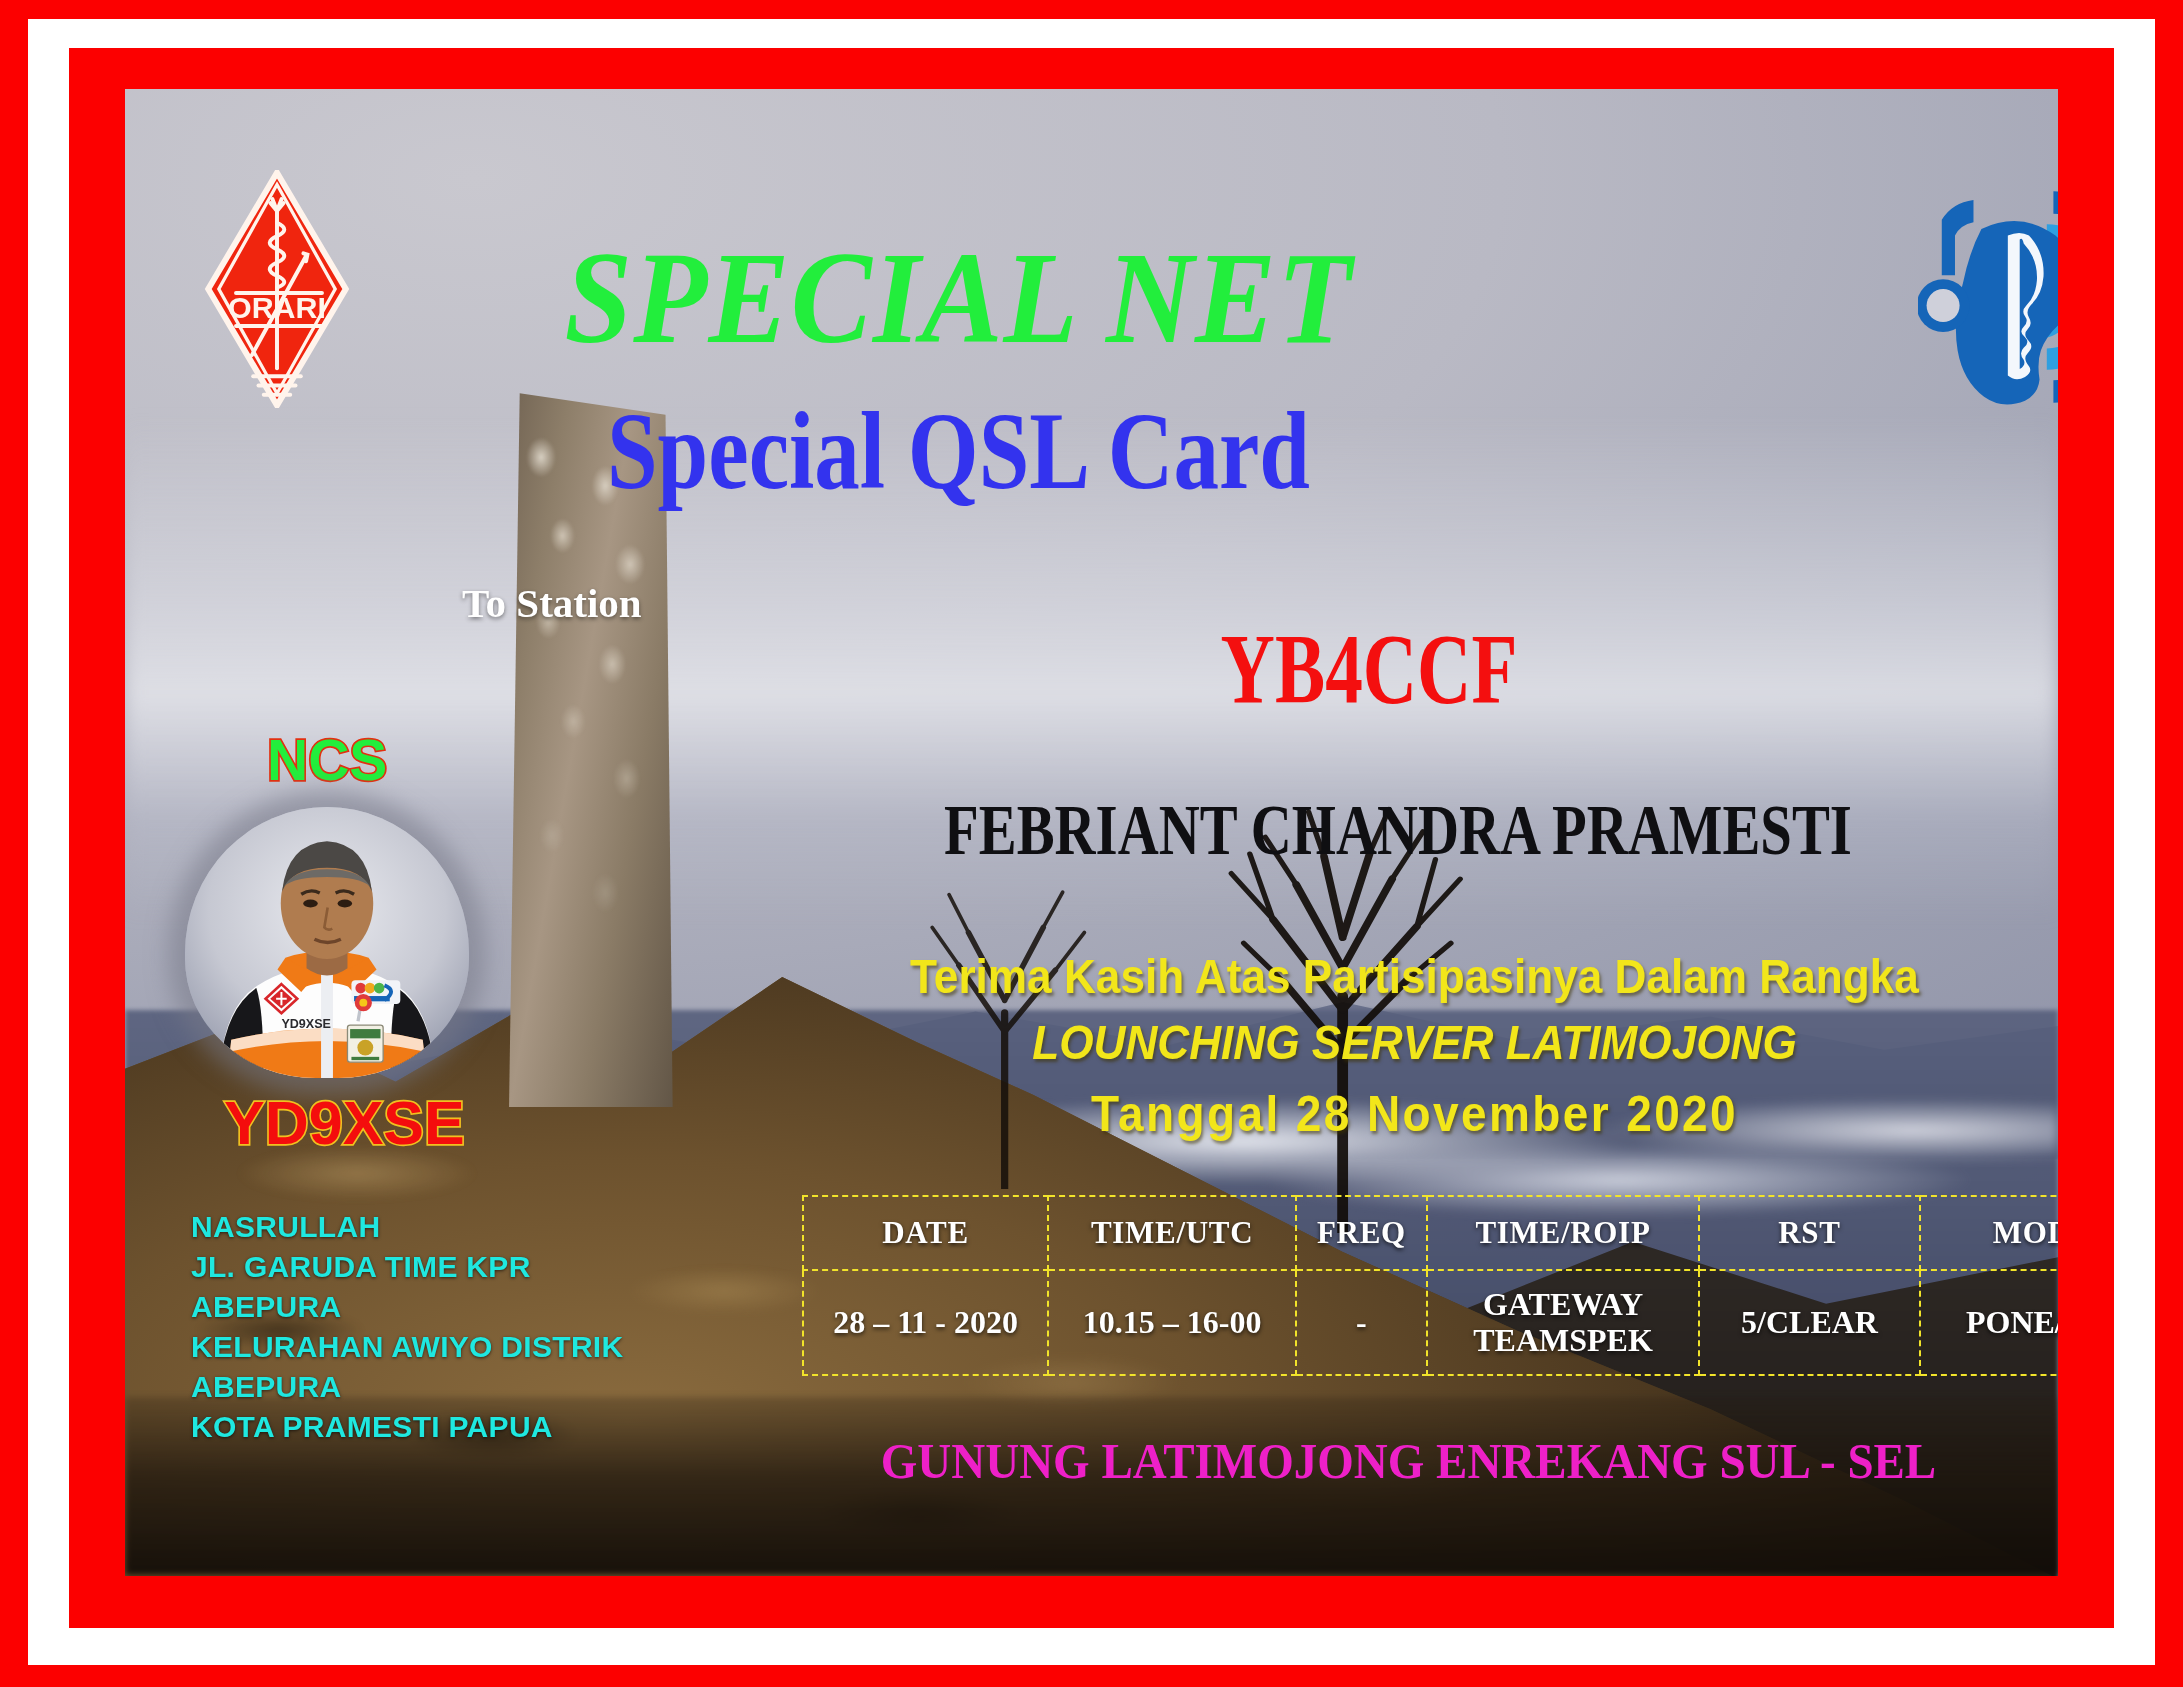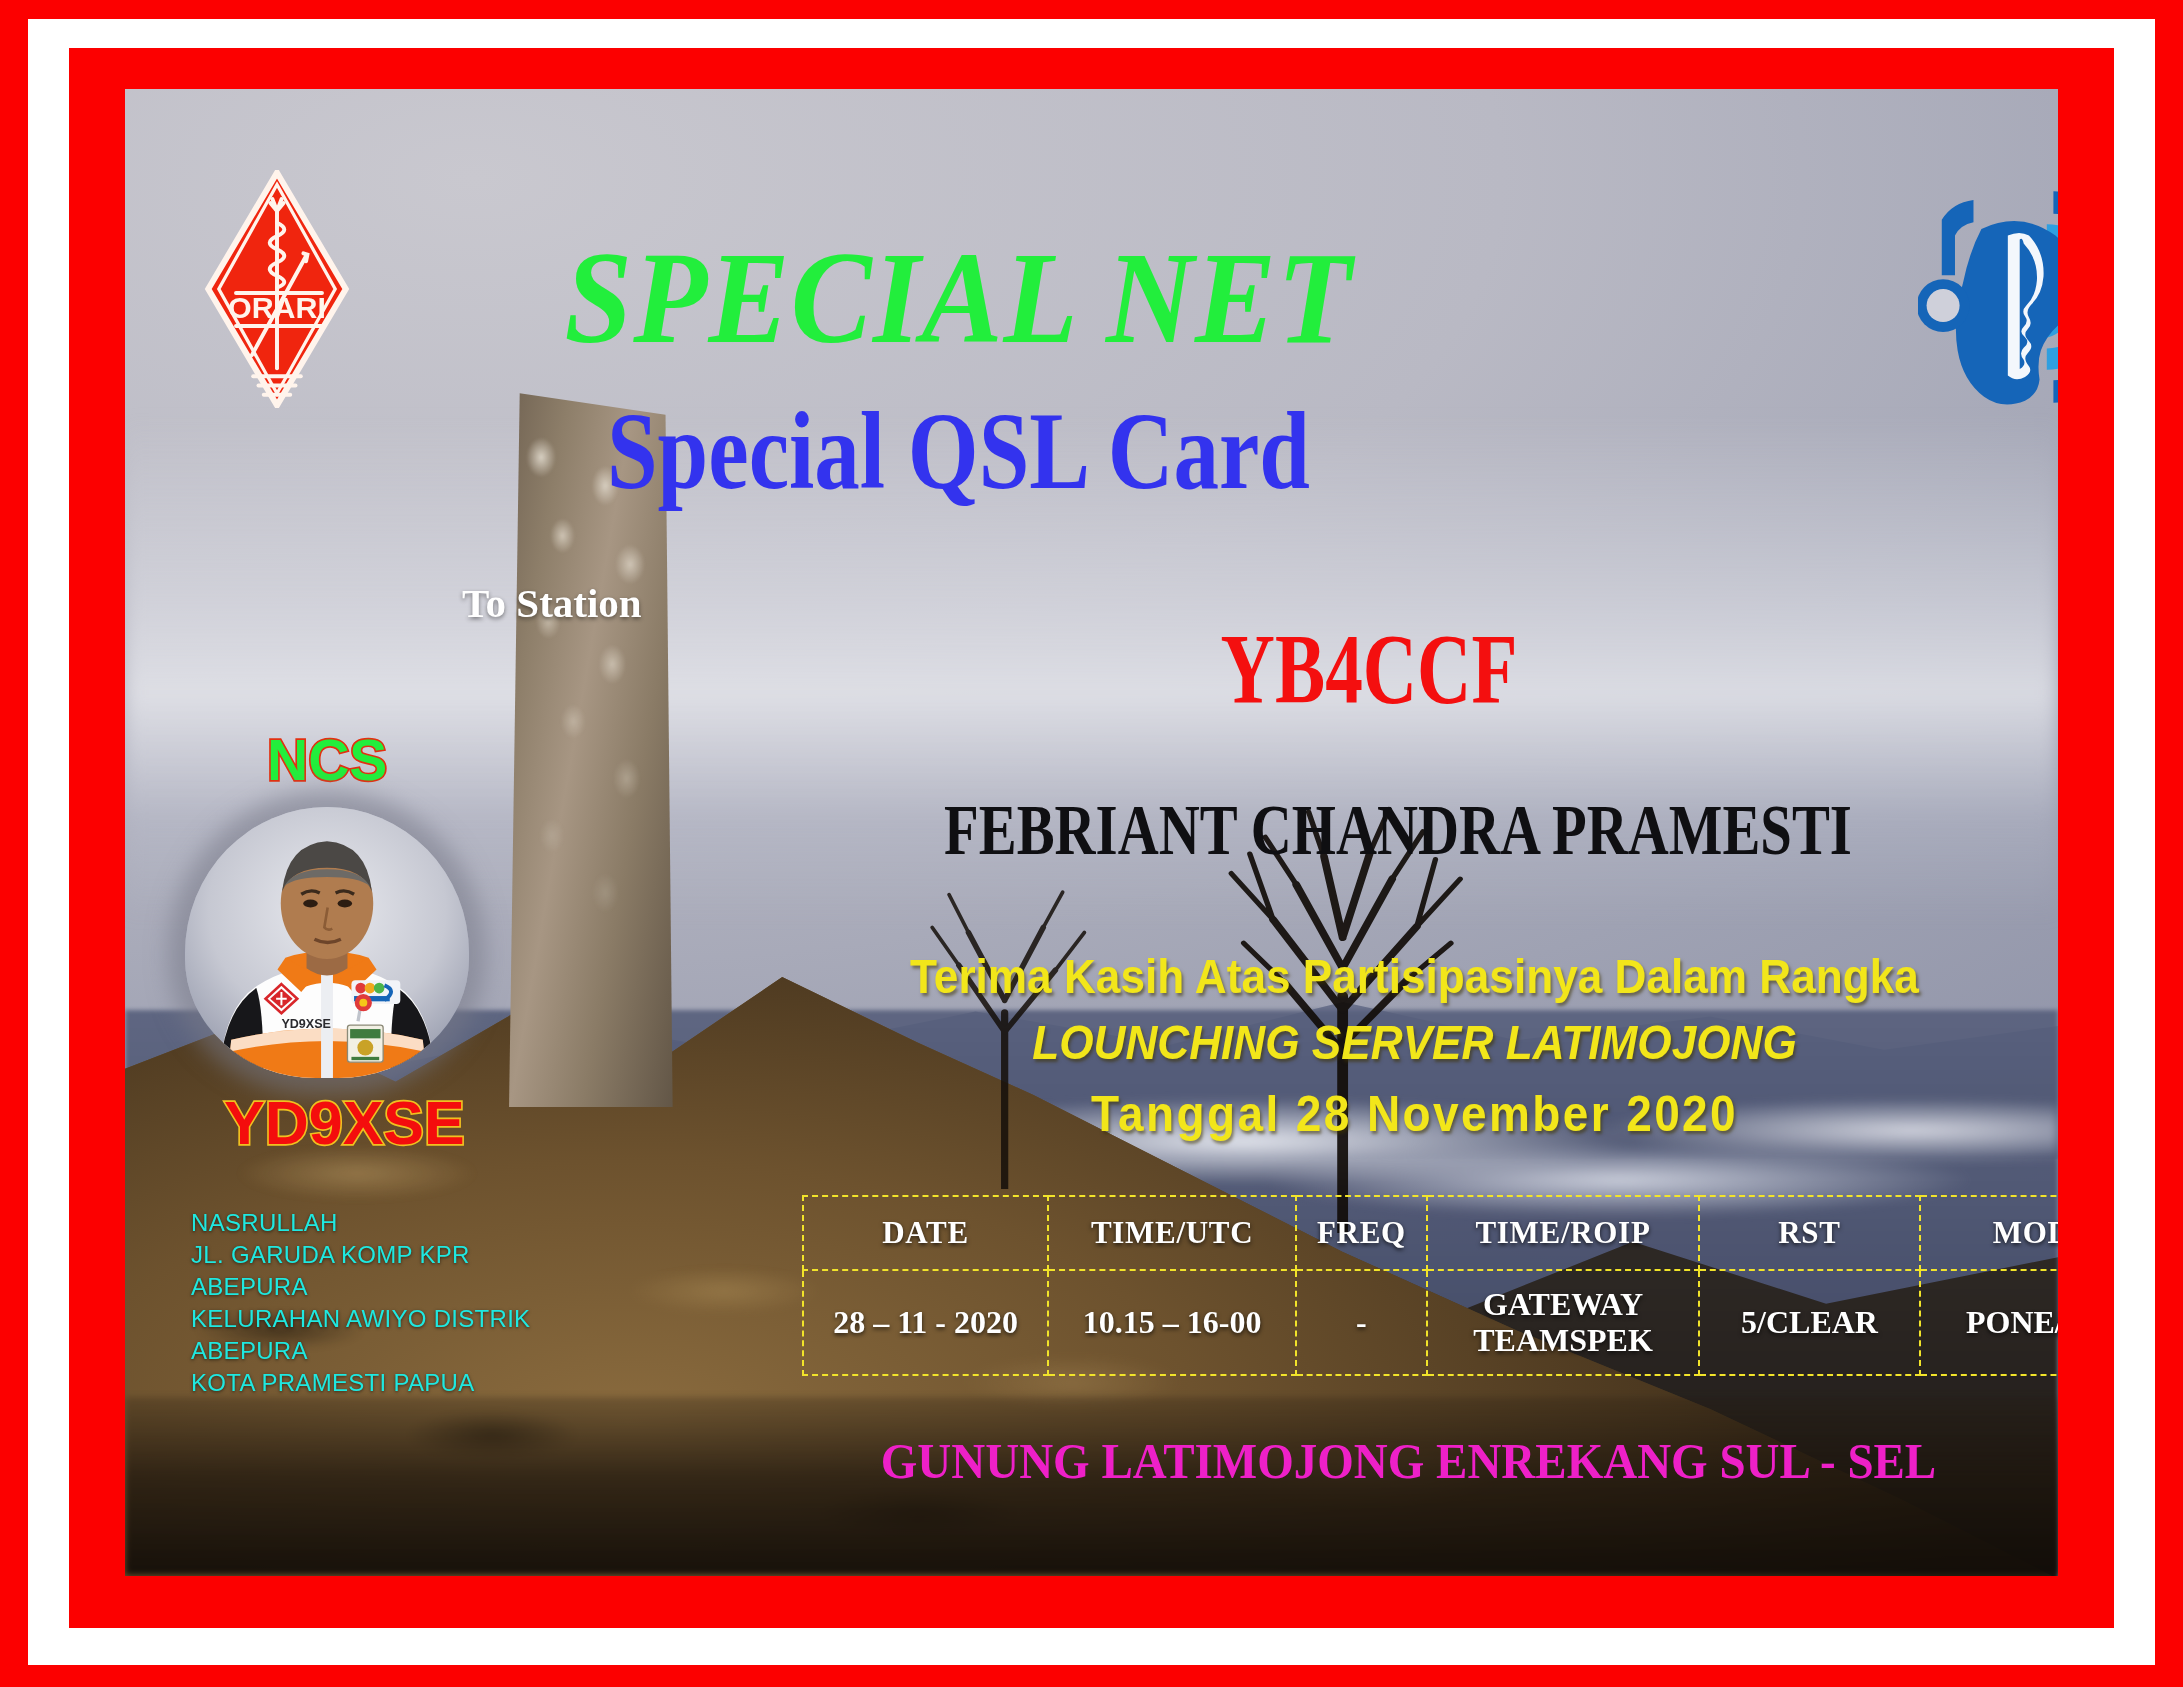--- a/index.html
+++ b/index.html
@@ -173,21 +173,21 @@
   #callsign-ncs{
     left:99px; top:999px; font-size:61px; font-weight:bold;
     color:#f40d0d; font-family:"Liberation Sans", sans-serif;
     -webkit-text-stroke:3.3px #f0c020;
     paint-order:stroke fill;
   }
 
   #address-block{
     left:66px; top:1118px; width:582px;
     font-family:"Liberation Sans", sans-serif;
-    font-size:24px; font-weight:normal; color:#1fe8e0;
+    font-size:30px; font-weight:bold; color:#1fe8e0;
     line-height:1.34; letter-spacing:0.3px;
     text-shadow:0 1.3px 3.3px rgba(0,0,0,.65);
   }
   #address-block div{ white-space:nowrap; }
 
   #callsign-main{
     left:781px; top:523px; width:926px; text-align:center;
     font-size:99px; font-weight:bold; color:#f40f0f;
     font-family:"Liberation Serif", serif;
     transform:scaleX(.76); transform-origin:50% 50%;
@@ -370,21 +370,21 @@
             <rect x="250" y="336" width="46" height="14" fill="#3f7b3f"></rect>
             <circle cx="273" cy="364" r="12" fill="#c9a227"></circle>
             <rect x="252" y="378" width="42" height="5" fill="#3f7b3f"></rect>
           </svg>
         </div>
 
         <div class="ov" id="callsign-ncs">YD9XSE</div>
 
         <div class="ov" id="address-block">
           <div>NASRULLAH</div>
-          <div>JL. GARUDA KOMP KPR</div>
+          <div>JL. GARUDA TIME KPR</div>
           <div>ABEPURA</div>
           <div>KELURAHAN AWIYO DISTRIK</div>
           <div>ABEPURA</div>
           <div>KOTA PRAMESTI PAPUA</div>
         </div>
 
         <div class="ov" id="callsign-main">YB4CCF</div>
         <div class="ov" id="operator-name">FEBRIANT CHANDRA PRAMESTI</div>
 
         <div class="ov thanks" id="thanks-line1">Terima Kasih Atas Partisipasinya Dalam Rangka</div>

